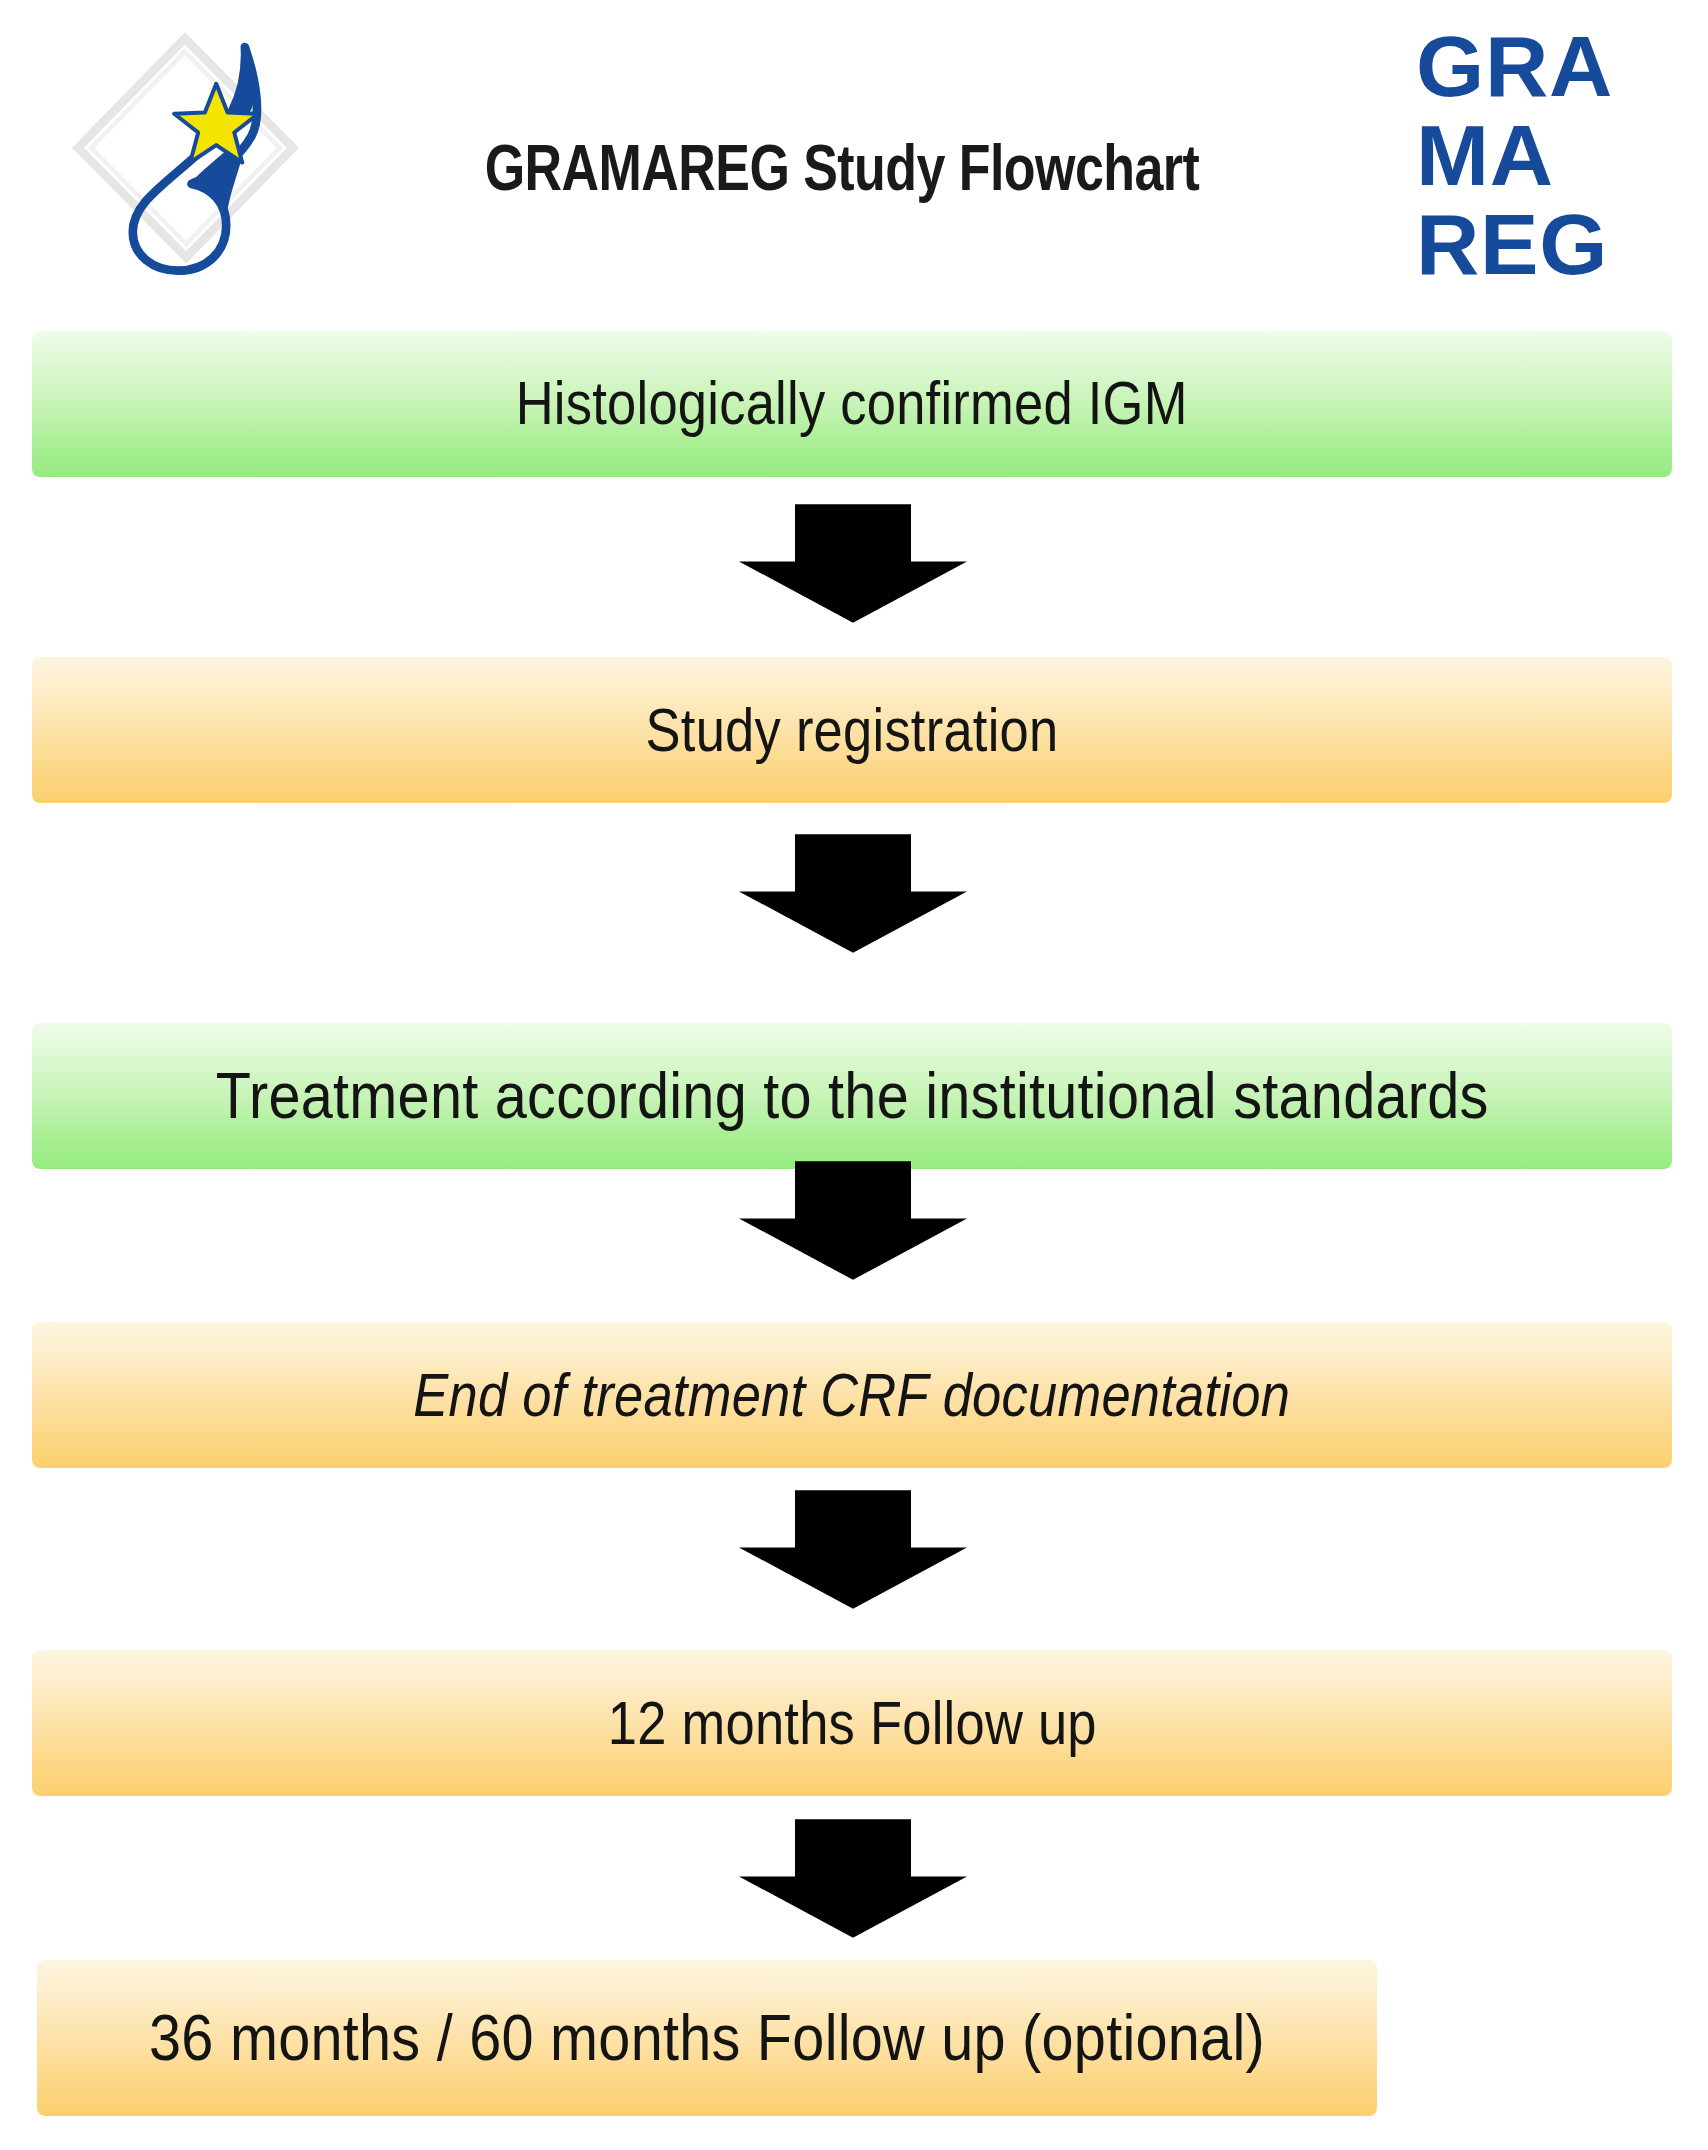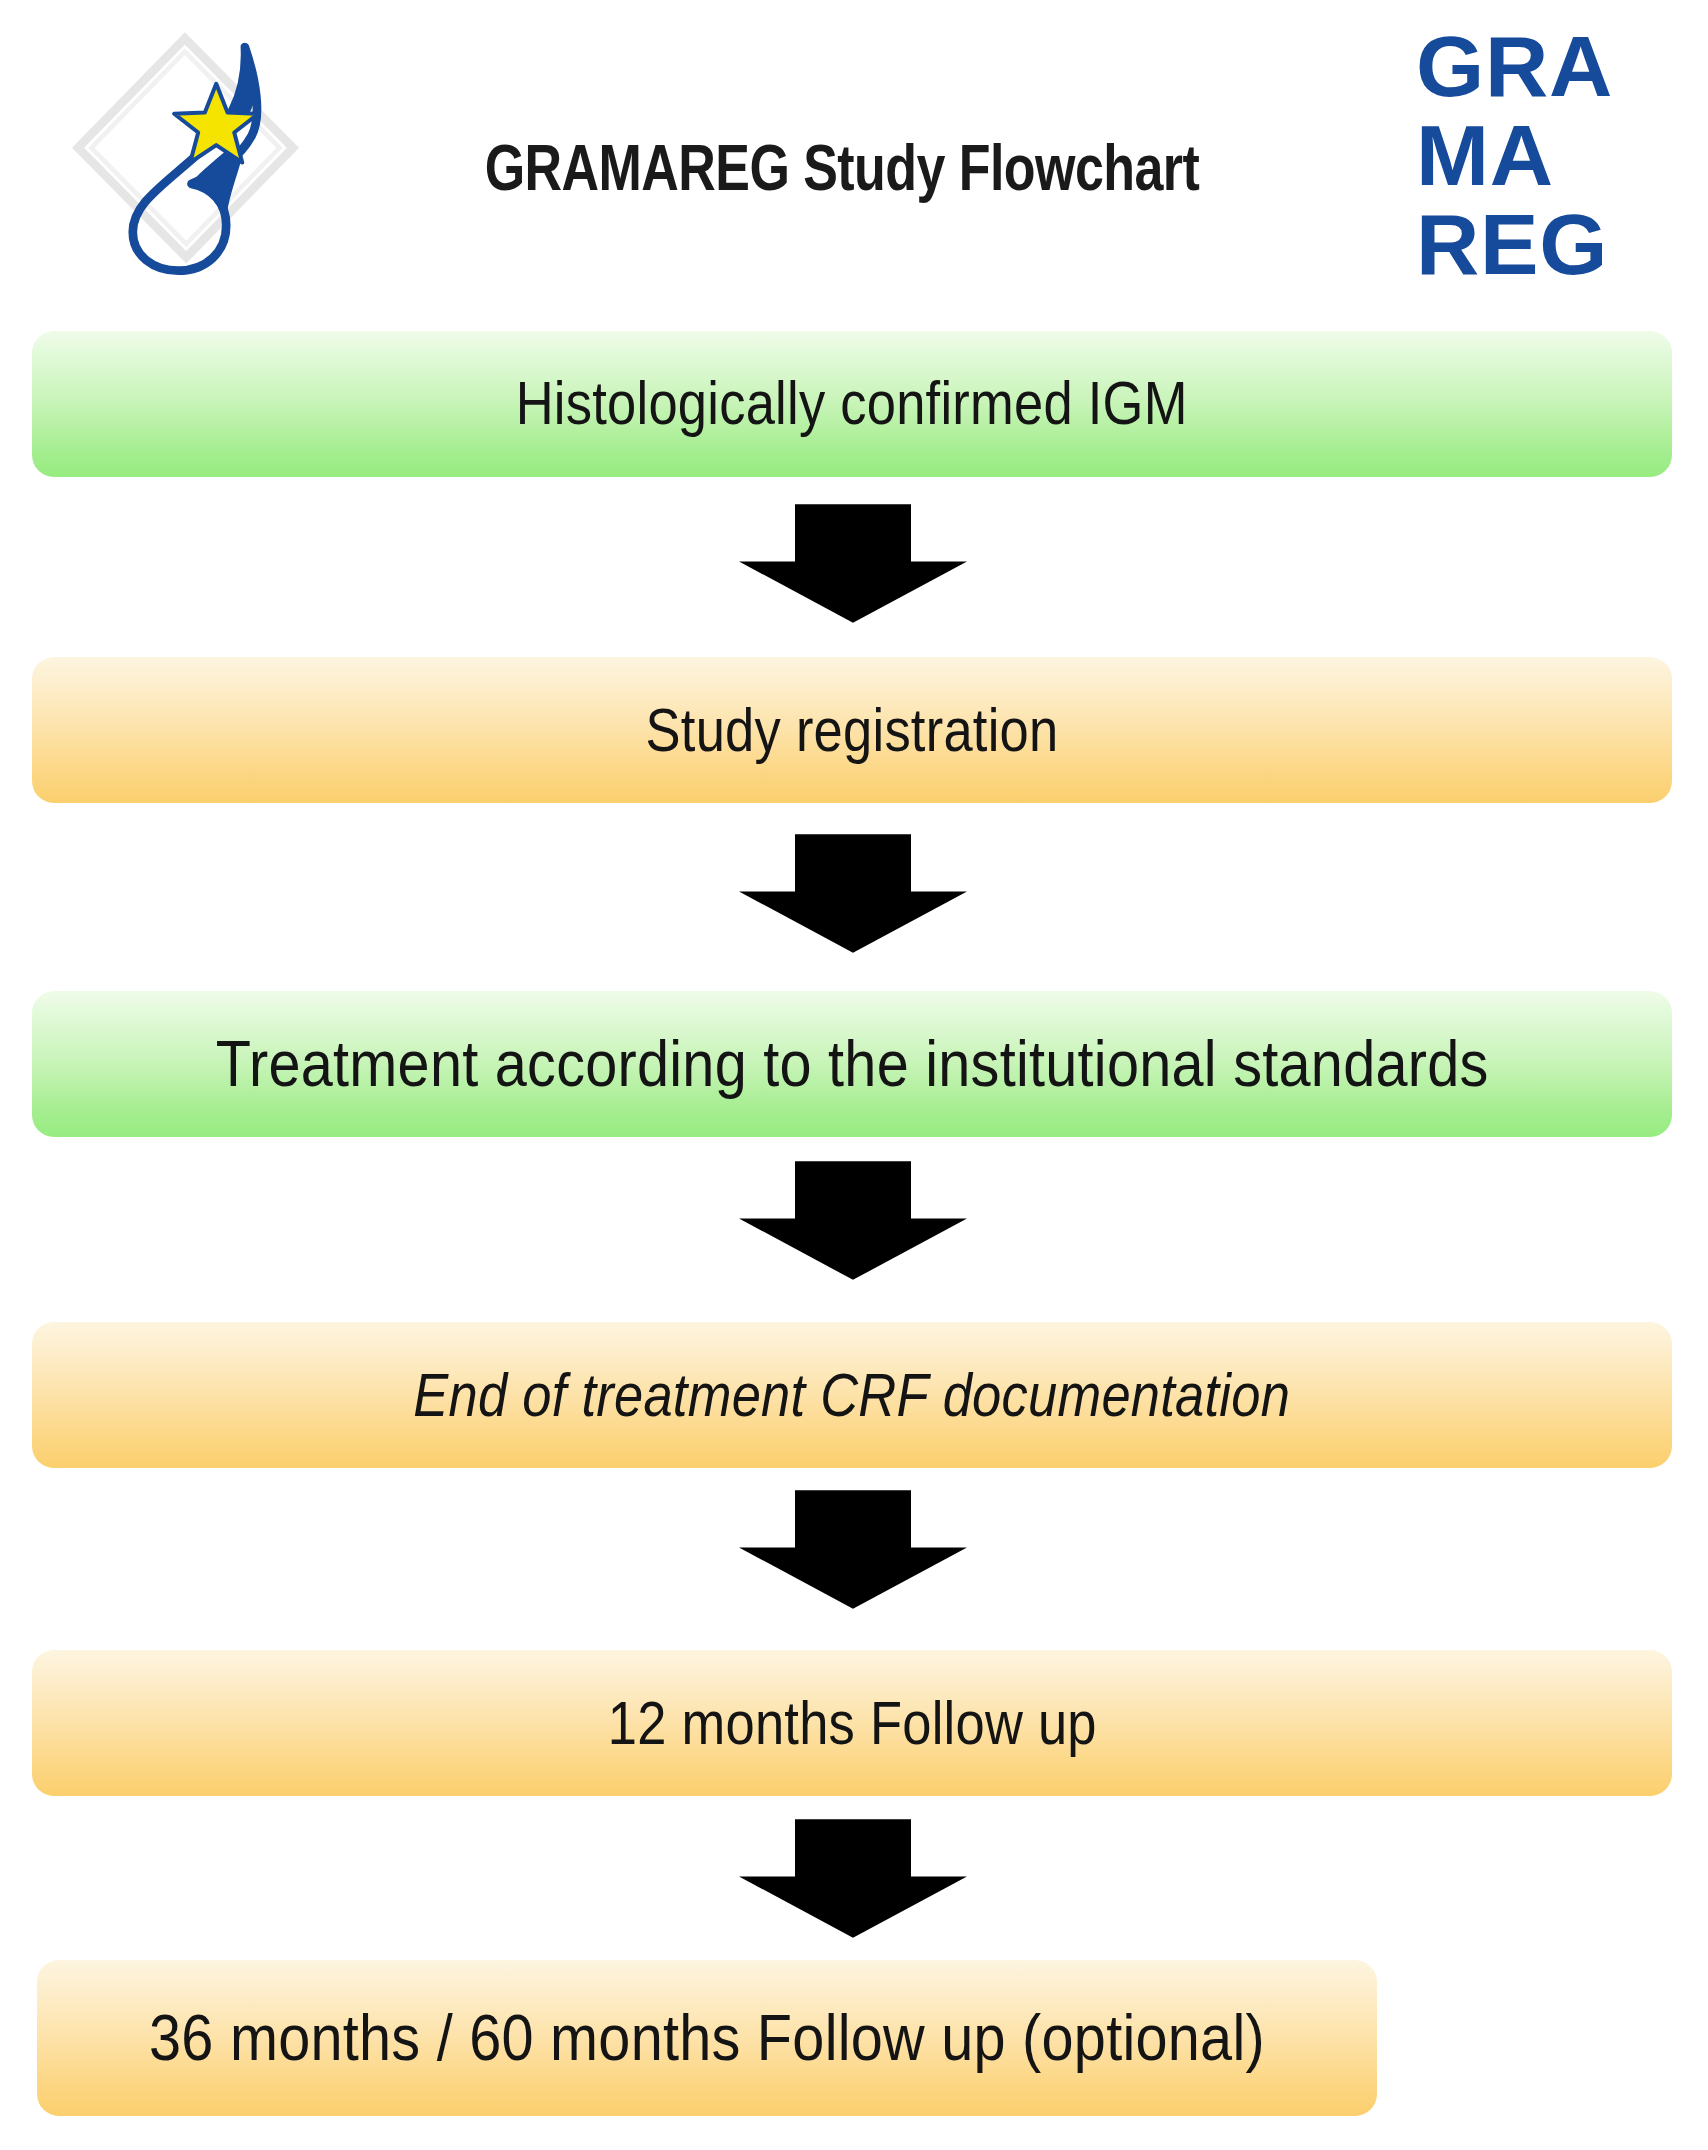--- a/index.html
+++ b/index.html
@@ -76,21 +76,21 @@
     top: 314px;
     width: 1708px;
     height: 1837px;
   }
 
   .node {
     position: absolute;
     left: 32px;
     width: 1640px;
     height: 146px;
-    border-radius: 22px;
+    border-radius: 8px;
     display: flex;
     align-items: center;
     justify-content: center;
     box-sizing: border-box;
     padding: 18px 12px;
   }
   .node.green {
     background: linear-gradient(to bottom,
                 #f0fce9 0%,
                 #e3fadb 14%,
@@ -117,21 +117,21 @@
     white-space: nowrap;
     transform: scaleX(0.86);
     transform-origin: center center;
     letter-spacing: 0.3px;
   }
   .node-label.wide { font-size: 64px; transform: scaleX(0.90); }
 
   
   #node-0 { top: 16.7px; }
   #node-1 { top: 343px; }
-  #node-2 { top: 677px; justify-content: center; }
+  #node-2 { top: 709px; justify-content: center; }
   #node-3 { top: 1008px; font-style: italic; }
   #node-4 { top: 1336px; }
   #node-5 { top: 1646px; left: 37px; width: 1340px; height: 156px; }
 
   
   .arrow {
     position: absolute;
     left: 739px;
     width: 228px;
     height: 119px;

